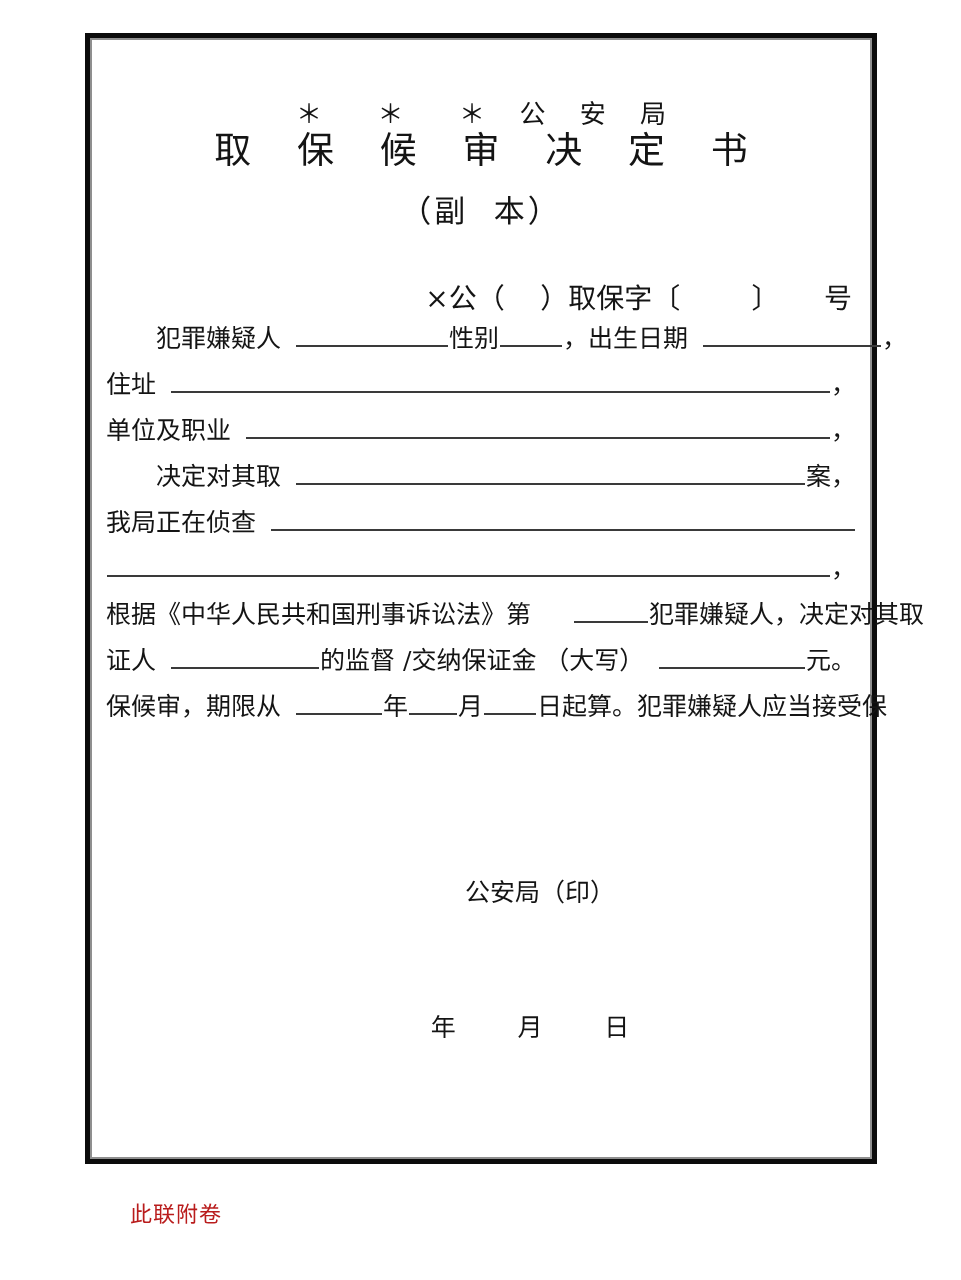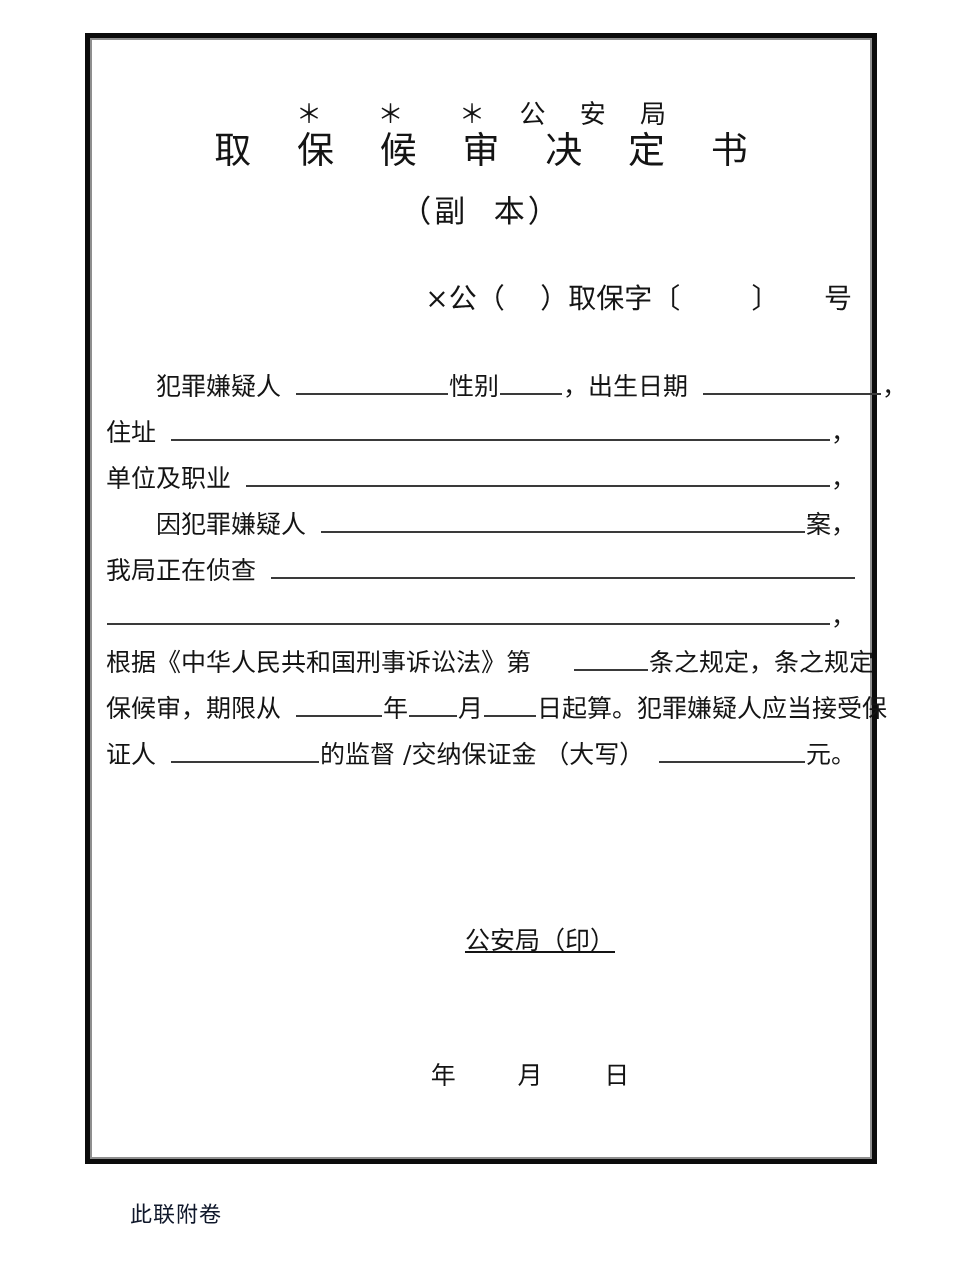--- a/index.html
+++ b/index.html
@@ -77,21 +77,20 @@
     margin-top: 52px;
     padding-right: 6px;
     text-align: right;
     font-size: 28px;
     white-space: pre;
     line-height: 1.2;
   }
 
   
   .body-block {
-    margin-top: 48px;
     font-size: 25px;
     line-height: 46px;
   }
   .line {
     display: flex;
     align-items: baseline;
     white-space: pre;
     padding: 0 2px;
   }
   .line.indent { padding-left: 52px; }
@@ -117,32 +116,32 @@
   .b-guar  { width: 148px; }
 
   
   .sign-block {
     margin-top: 50px;
     font-size: 25px;
     line-height: 45px;
     text-align: center;
     white-space: pre;
   }
-  .sign-org { padding-left: 118px; text-decoration: underline; }
+  .sign-org { padding-left: 118px; }
   .sign-date { padding-left: 100px; letter-spacing: 2px; }
 
   
   .footer-note {
     position: absolute;
     left: 130px;
     top: 1196px;
     font-size: 22px;
     letter-spacing: 1px;
     white-space: pre;
-    color: #0f172a;
+    color: #b91c1c;
   }
 </style>
 </head>
 <body>
 
 <div class="doc-frame">
   <div class="doc-frame-inner"></div>
 
   <div class="doc-body">
 
@@ -176,65 +175,65 @@
 
       <div class="line">
         <span class="txt">单位及职业</span>
         <span class="gap-sm"></span>
         <span class="blank grow"></span>
         <span class="txt">，</span>
       </div>
 
 
       <div class="line indent">
-        <span class="txt">因犯罪嫌疑人</span>
+        <span class="txt">决定对其取</span>
         <span class="gap-sm"></span>
         <span class="blank grow"></span>
         <span class="txt">案，</span>
       </div>
 
       <div class="line">
         <span class="txt">我局正在侦查</span>
         <span class="gap-sm"></span>
         <span class="blank grow"></span>
       </div>
 
       <div class="line">
         <span class="blank grow"></span>
         <span class="txt">，</span>
       </div>
 
       <div class="line">
         <span class="txt">根据《中华人民共和国刑事诉讼法》第</span>
         <span class="gap-md"></span>
         <span class="blank b-art"></span>
-        <span class="txt">条之规定，条之规定</span>
+        <span class="txt">犯罪嫌疑人，决定对其取</span>
+      </div>
+
+      <div class="line">
+        <span class="txt">证人</span>
+        <span class="gap-sm"></span>
+        <span class="blank b-guar"></span>
+        <span class="txt">的监督 /交纳保证金 （大写）</span>
+        <span class="gap-sm"></span>
+        <span class="blank grow"></span>
+        <span class="txt">元。</span>
       </div>
 
       <div class="line">
         <span class="txt">保候审，期限从</span>
         <span class="gap-sm"></span>
         <span class="blank b-year"></span>
         <span class="txt">年</span>
         <span class="blank b-mon"></span>
         <span class="txt">月</span>
         <span class="blank b-day"></span>
         <span class="txt">日起算。犯罪嫌疑人应当接受保</span>
       </div>
 
-      <div class="line">
-        <span class="txt">证人</span>
-        <span class="gap-sm"></span>
-        <span class="blank b-guar"></span>
-        <span class="txt">的监督 /交纳保证金 （大写）</span>
-        <span class="gap-sm"></span>
-        <span class="blank grow"></span>
-        <span class="txt">元。</span>
-      </div>
-
     </div>
 
     <div class="sign-block">
       <div class="sign-org">公安局（印）</div>
       <div class="sign-date">年      月      日</div>
     </div>
 
   </div>
 </div>
 

